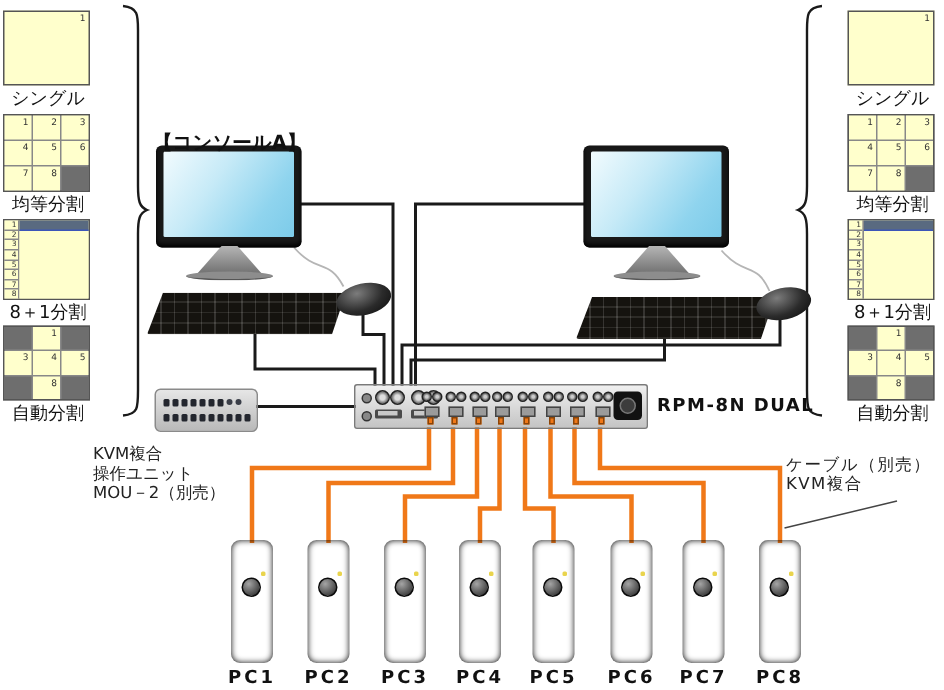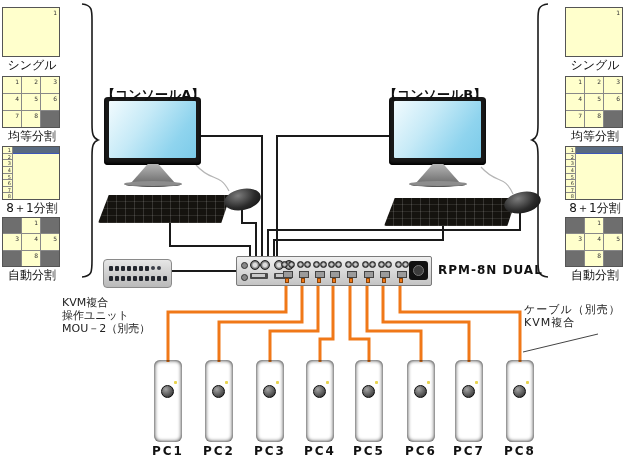--- a/index.html
+++ b/index.html
@@ -301,21 +301,20 @@
 
   <div class="txt console-label" style="left:102px">【コンソールA】</div>
   <div class="dev monitor-bezel" style="left:104px;top:97px">
     <div class="monitor-screen"></div>
   </div>
   <div class="dev monitor-stand" style="left:131px;top:164px"></div>
   <div class="dev monitor-base" style="left:124px;top:181px"></div>
   <div class="dev keyboard" style="left:98px;top:195px"></div>
   <div class="dev mouse" style="left:224px;top:189px"></div>
 
-  <div class="txt console-label" style="left:384px">【コンソールB】</div>
   <div class="dev monitor-bezel" style="left:389px;top:97px">
     <div class="monitor-screen"></div>
   </div>
   <div class="dev monitor-stand" style="left:416px;top:164px"></div>
   <div class="dev monitor-base" style="left:409px;top:181px"></div>
   <div class="dev keyboard" style="left:384px;top:198px"></div>
   <div class="dev mouse" style="left:504px;top:192px"></div>
 
   <div class="kvm dev">
     <span class="smallcirc" style="left:4px;top:5px"></span>

